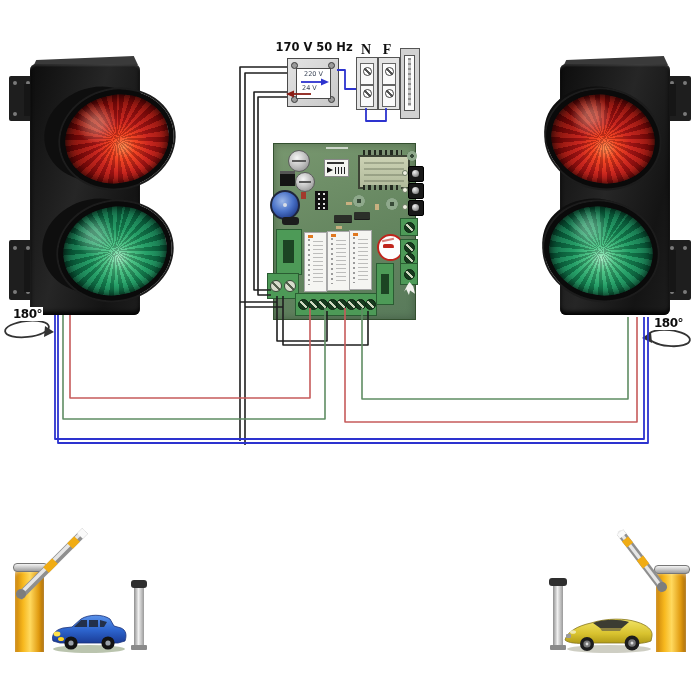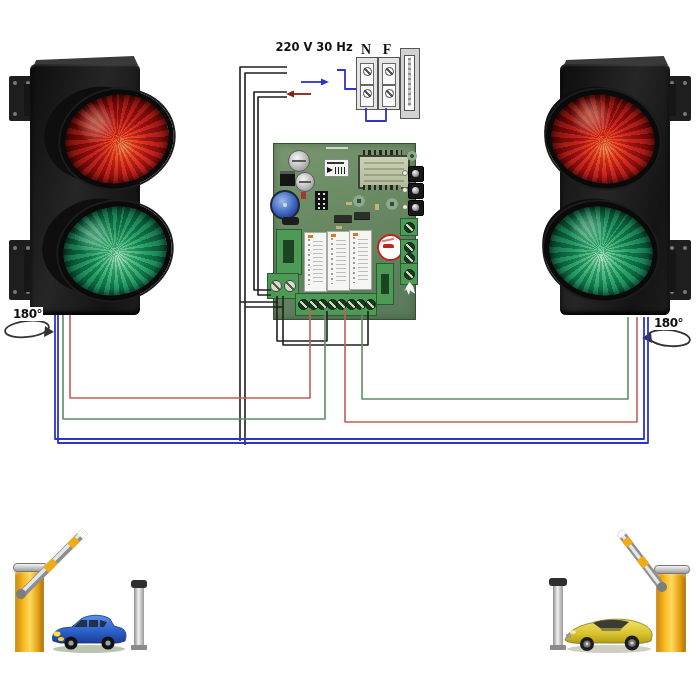--- a/index.html
+++ b/index.html
@@ -124,21 +124,31 @@
       background:linear-gradient(90deg,#8e8e8e,#efefef 45%,#9a9a9a);}
   .pc-head{height:8px;border-radius:3px;background:#2e2e2e;z-index:3;}
   .pc-base{height:5px;background:#8a8a8a;border-radius:1px;z-index:2;}
   .car{z-index:3;}
 </style>
 </head>
 <body>
 
 <div class="scene">
 
-  <div class="abs trafo-label">220 V 30 Hz</div>
+  <div class="abs trafo-label">170 V 50 Hz</div>
+  <div class="abs trafo">
+    <div class="abs trafo-screw" style="left:3px;top:3px;"></div>
+    <div class="abs trafo-screw" style="right:3px;top:3px;"></div>
+    <div class="abs trafo-screw" style="left:3px;bottom:3px;"></div>
+    <div class="abs trafo-screw" style="right:3px;bottom:3px;"></div>
+    <div class="abs trafo-inner">
+      <div class="abs v-label" style="left:7px;top:1px;">220 V</div>
+      <div class="abs v-label" style="left:5px;top:15px;">24 V</div>
+    </div>
+  </div>
 
   <div class="abs nf-letter" style="left:356px;">N</div>
   <div class="abs nf-letter" style="left:377px;">F</div>
   <div class="abs nf-block" style="left:356px;">
     <div class="term-unit" style="top:5px;">
         <i class="term-screw"></i>
       </div>
     <div class="term-unit" style="top:27px;">
         <i class="term-screw"></i>
       </div>

